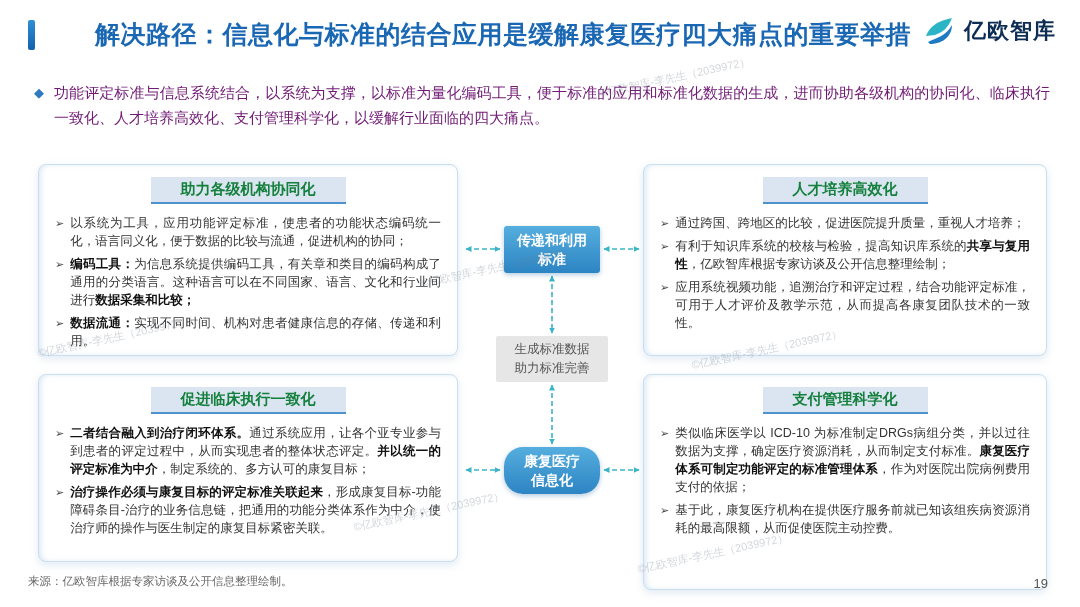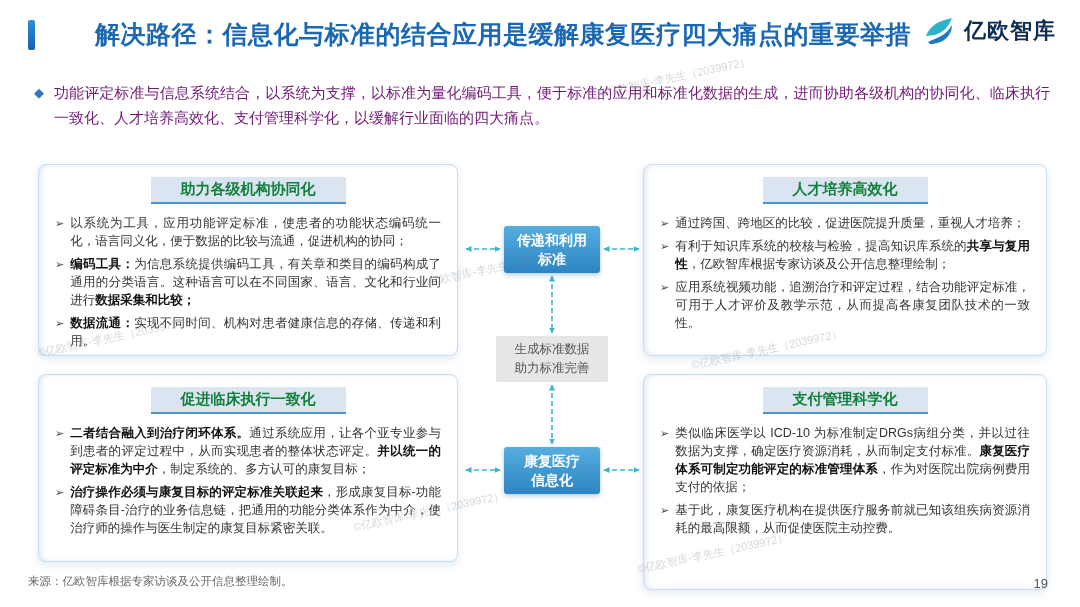--- a/index.html
+++ b/index.html
@@ -158,21 +158,21 @@
           <span class="mark">➢</span>
           <span class="txt"><span>基于此，康复医疗机构在提供医疗服务前就已知该组疾病资源消耗的最高限额，从而促使医院主动控费。</span></span>
         </div>
       </div>
   </div>
 
   <div class="cbox" style="left:504px; top:226px; width:96px; height:47px;">传递和利用
 标准</div>
   <div class="gbox" style="left:496px; top:336px; width:112px; height:46px;">生成标准数据
 助力标准完善</div>
-  <div class="cbox" style="left:504px; top:447px; width:96px; height:47px;">康复医疗
+  <div class="cbox" style="left:504px; top:447px; width:96px; height:47px;border-radius:19px;">康复医疗
 信息化</div>
 
   <span class="watermark" style="left:598px; top:70px;">©亿欧智库-李先生（2039972）</span>
   <span class="watermark" style="left:420px; top:260px;">©亿欧智库-李先生（2039972）</span>
   <span class="watermark" style="left:36px;  top:330px;">©亿欧智库-李先生（2039972）</span>
   <span class="watermark" style="left:352px; top:504px;">©亿欧智库-李先生（2039972）</span>
   <span class="watermark" style="left:636px; top:546px;">©亿欧智库-李先生（2039972）</span>
   <span class="watermark" style="left:690px; top:342px;">©亿欧智库-李先生（2039972）</span>
 
   <div class="source">来源：亿欧智库根据专家访谈及公开信息整理绘制。</div>

